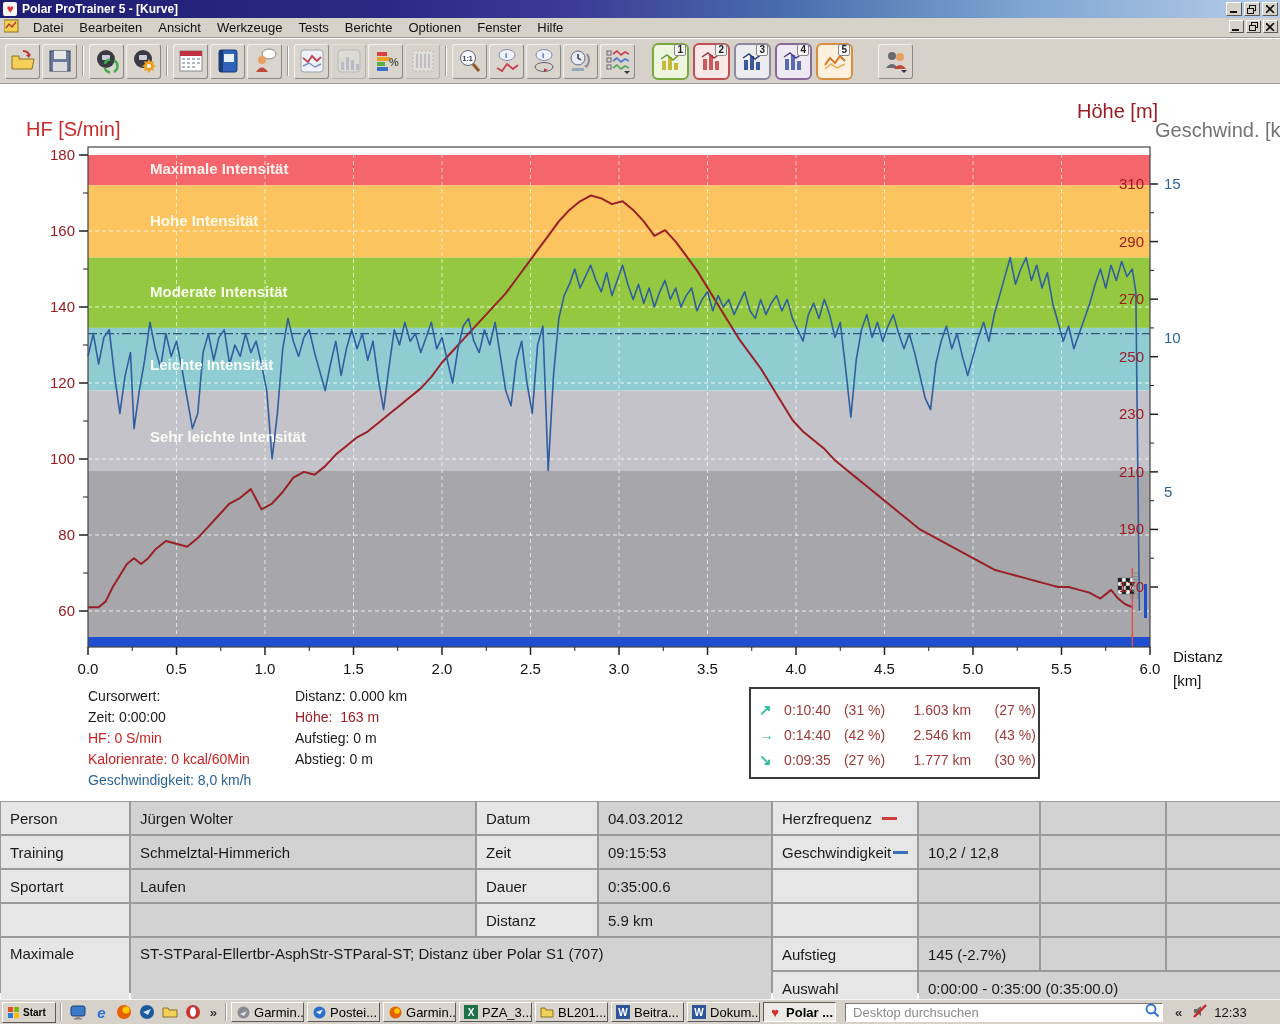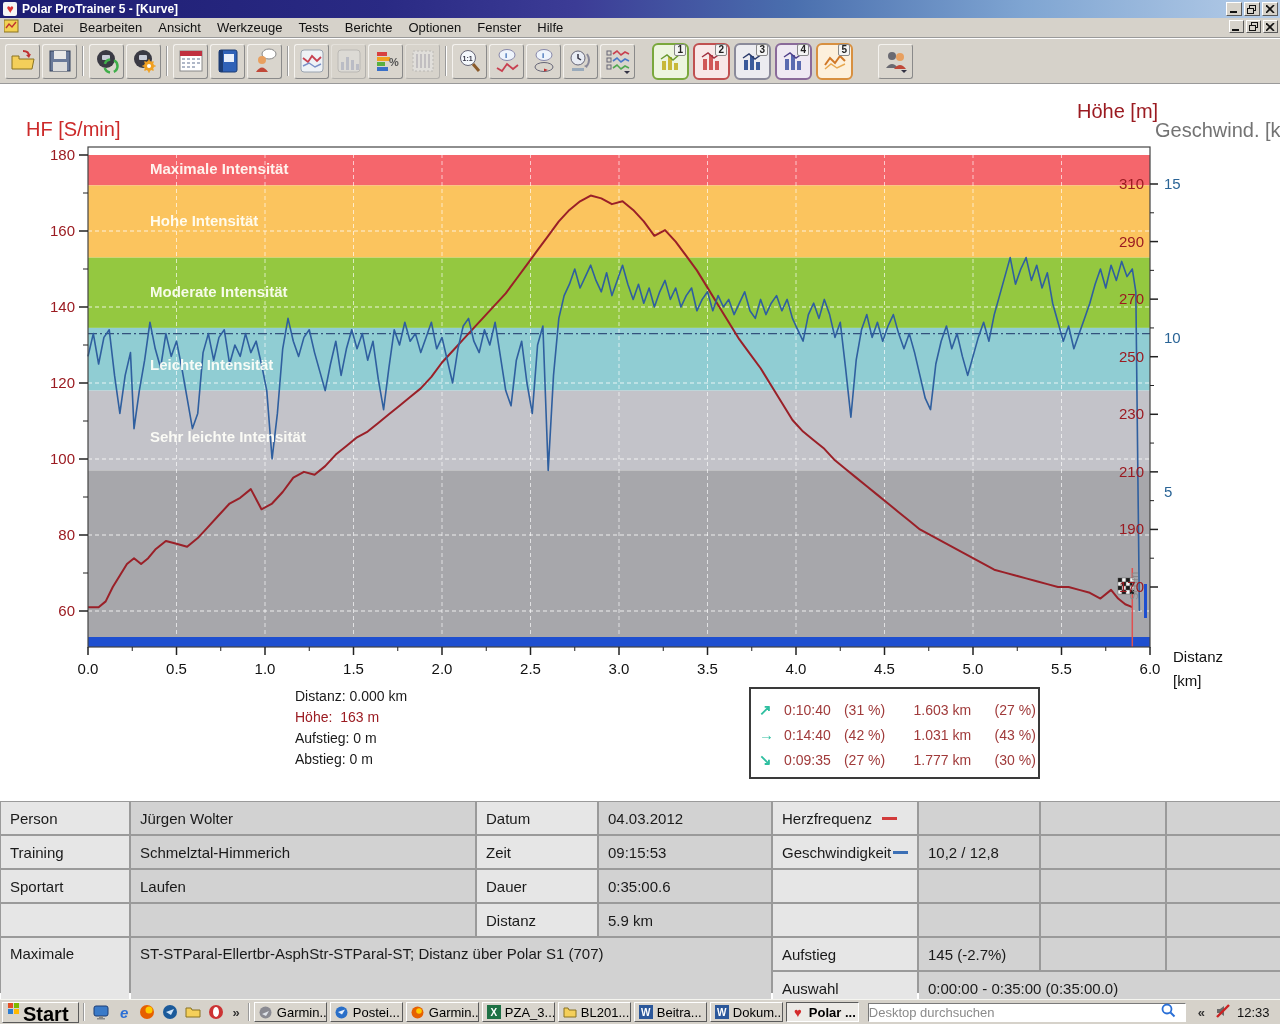--- a/index.html
+++ b/index.html
@@ -62,35 +62,35 @@
     background:#9a9a9a;border-top:1px solid #9a9a9a;border-left:1px solid #9a9a9a;
     gap:2px;font-size:15px;color:#1a1a1a}
   .cell{display:flex;align-items:center;padding-left:9px;overflow:hidden;white-space:nowrap}
   .lblc{background:#e6e6e6}
   .valc{background:#d2d2d2}
   .legend-dash{display:inline-block;width:15px;height:3px;margin-left:10px;flex:none}
 
   
   .taskbar{position:absolute;left:0;bottom:0;width:1280px;height:25px;background:#d6d2ca;
     border-top:1px solid #f5f5f0;display:flex;align-items:center;font-size:13px}
-  .startbtn{height:21px;margin-left:2px;padding:0 9px 0 5px;display:flex;gap:4px;
-    background:#d9d5cd;border:1px solid;border-color:#ffffff #5a5a5a #5a5a5a #ffffff;font-weight:bold;font-size:20px}
+  .startbtn{height:21px;margin-left:2px;padding:0 9px 0 5px;display:flex;align-items:center;gap:4px;
+    background:#d9d5cd;border:1px solid;border-color:#ffffff #5a5a5a #5a5a5a #ffffff;font-weight:bold;font-size:10px}
   .flag{display:inline-grid;grid-template-columns:5px 5px;grid-template-rows:5px 5px;gap:1px}
   .flag i{display:block}
   .ql{display:flex;align-items:center;gap:6px;margin:0 4px}
   .qlicon{width:17px;height:17px;display:flex;align-items:center;justify-content:center}
   .vsep{width:2px;height:18px;border-left:1px solid #9a9a9a;border-right:1px solid #fff;margin:0 4px}
   .chev{color:#333;font-weight:bold;padding:0 4px}
   .taskbtn{width:73px;height:20px;margin-right:3px;display:flex;align-items:center;gap:4px;padding:0 4px;
     background:#d9d5cd;border:1px solid;border-color:#ffffff #5a5a5a #5a5a5a #ffffff;overflow:hidden;white-space:nowrap}
   .taskbtn.active{background:#eceae6;border-color:#5a5a5a #ffffff #ffffff #5a5a5a;font-weight:bold}
   .ticon{width:14px;height:14px;flex:none;display:flex;align-items:center;justify-content:center;font-size:11px}
   .searchbox{position:relative;width:318px;height:19px;margin-left:6px;background:#fff;
     border:1px solid;border-color:#7a7a7a #ffffff #ffffff #7a7a7a;display:flex;align-items:center}
-  .searchbox input{border:none;outline:none;width:290px;height:15px;margin-left:0;font-size:13px;
+  .searchbox input{border:none;outline:none;width:290px;height:15px;margin-left:7px;font-size:13px;
     font-family:"Liberation Sans",sans-serif;color:#c2410c}
   .searchbox input::placeholder{color:#8a8a8a}
   .tray{display:flex;align-items:center;gap:6px;margin-left:8px}
   .time{font-size:13px;color:#111}
 
   .word-icn{width:14px;height:14px;background:#2b579a;color:#fff;font-weight:bold;font-size:10px;
     display:flex;align-items:center;justify-content:center}
   .excel-icn{width:14px;height:14px;background:#1e7145;color:#fff;font-weight:bold;font-size:10px;
     display:flex;align-items:center;justify-content:center}
   .heart-icn{color:#d42a2a;font-size:13px}
@@ -518,40 +518,47 @@
   <div class="zone-label" style="left:150px;top:160px">Maximale Intensität</div>
   <div class="zone-label" style="left:150px;top:212px">Hohe Intensität</div>
   <div class="zone-label" style="left:150px;top:283px">Moderate Intensität</div>
   <div class="zone-label" style="left:150px;top:356px">Leichte Intensität</div>
   <div class="zone-label" style="left:150px;top:428px">Sehr leichte Intensität</div>
   <div class="xtitle" style="left:1173px;top:645px">
     <div>Distanz</div>
       <div>[km]</div>
   </div>
 
+  <div class="info-block" style="left:88px;top:686px">
+    <div class="infoline">Cursorwert:</div>
+    <div class="infoline">Zeit: 0:00:00</div>
+    <div class="infoline red-t">HF: 0 S/min</div>
+    <div class="infoline red-t">Kalorienrate: 0 kcal/60Min</div>
+    <div class="infoline blue-t">Geschwindigkeit: 8,0 km/h</div>
+  </div>
   <div class="info-block" style="left:295px;top:686px">
     <div class="infoline">Distanz: 0.000 km</div>
     <div class="infoline darkred-t">Höhe:  163 m</div>
     <div class="infoline">Aufstieg: 0 m</div>
     <div class="infoline">Abstieg: 0 m</div>
   </div>
 
   <div class="summary">
     <div class="sumrow">
       <span class="arr">↗</span>
       <span class="t1">0:10:40</span>
         <span class="p1">(31 %)</span>
       <span class="d1">1.603 km</span>
         <span class="p2">(27 %)</span>
     </div>
     <div class="sumrow">
       <span class="arr">→</span>
       <span class="t1">0:14:40</span>
         <span class="p1">(42 %)</span>
-      <span class="d1">1.031 km</span>
+      <span class="d1">2.546 km</span>
         <span class="p2">(43 %)</span>
     </div>
     <div class="sumrow">
       <span class="arr">↘</span>
       <span class="t1">0:09:35</span>
         <span class="p1">(27 %)</span>
       <span class="d1">1.777 km</span>
         <span class="p2">(30 %)</span>
     </div>
   </div>

